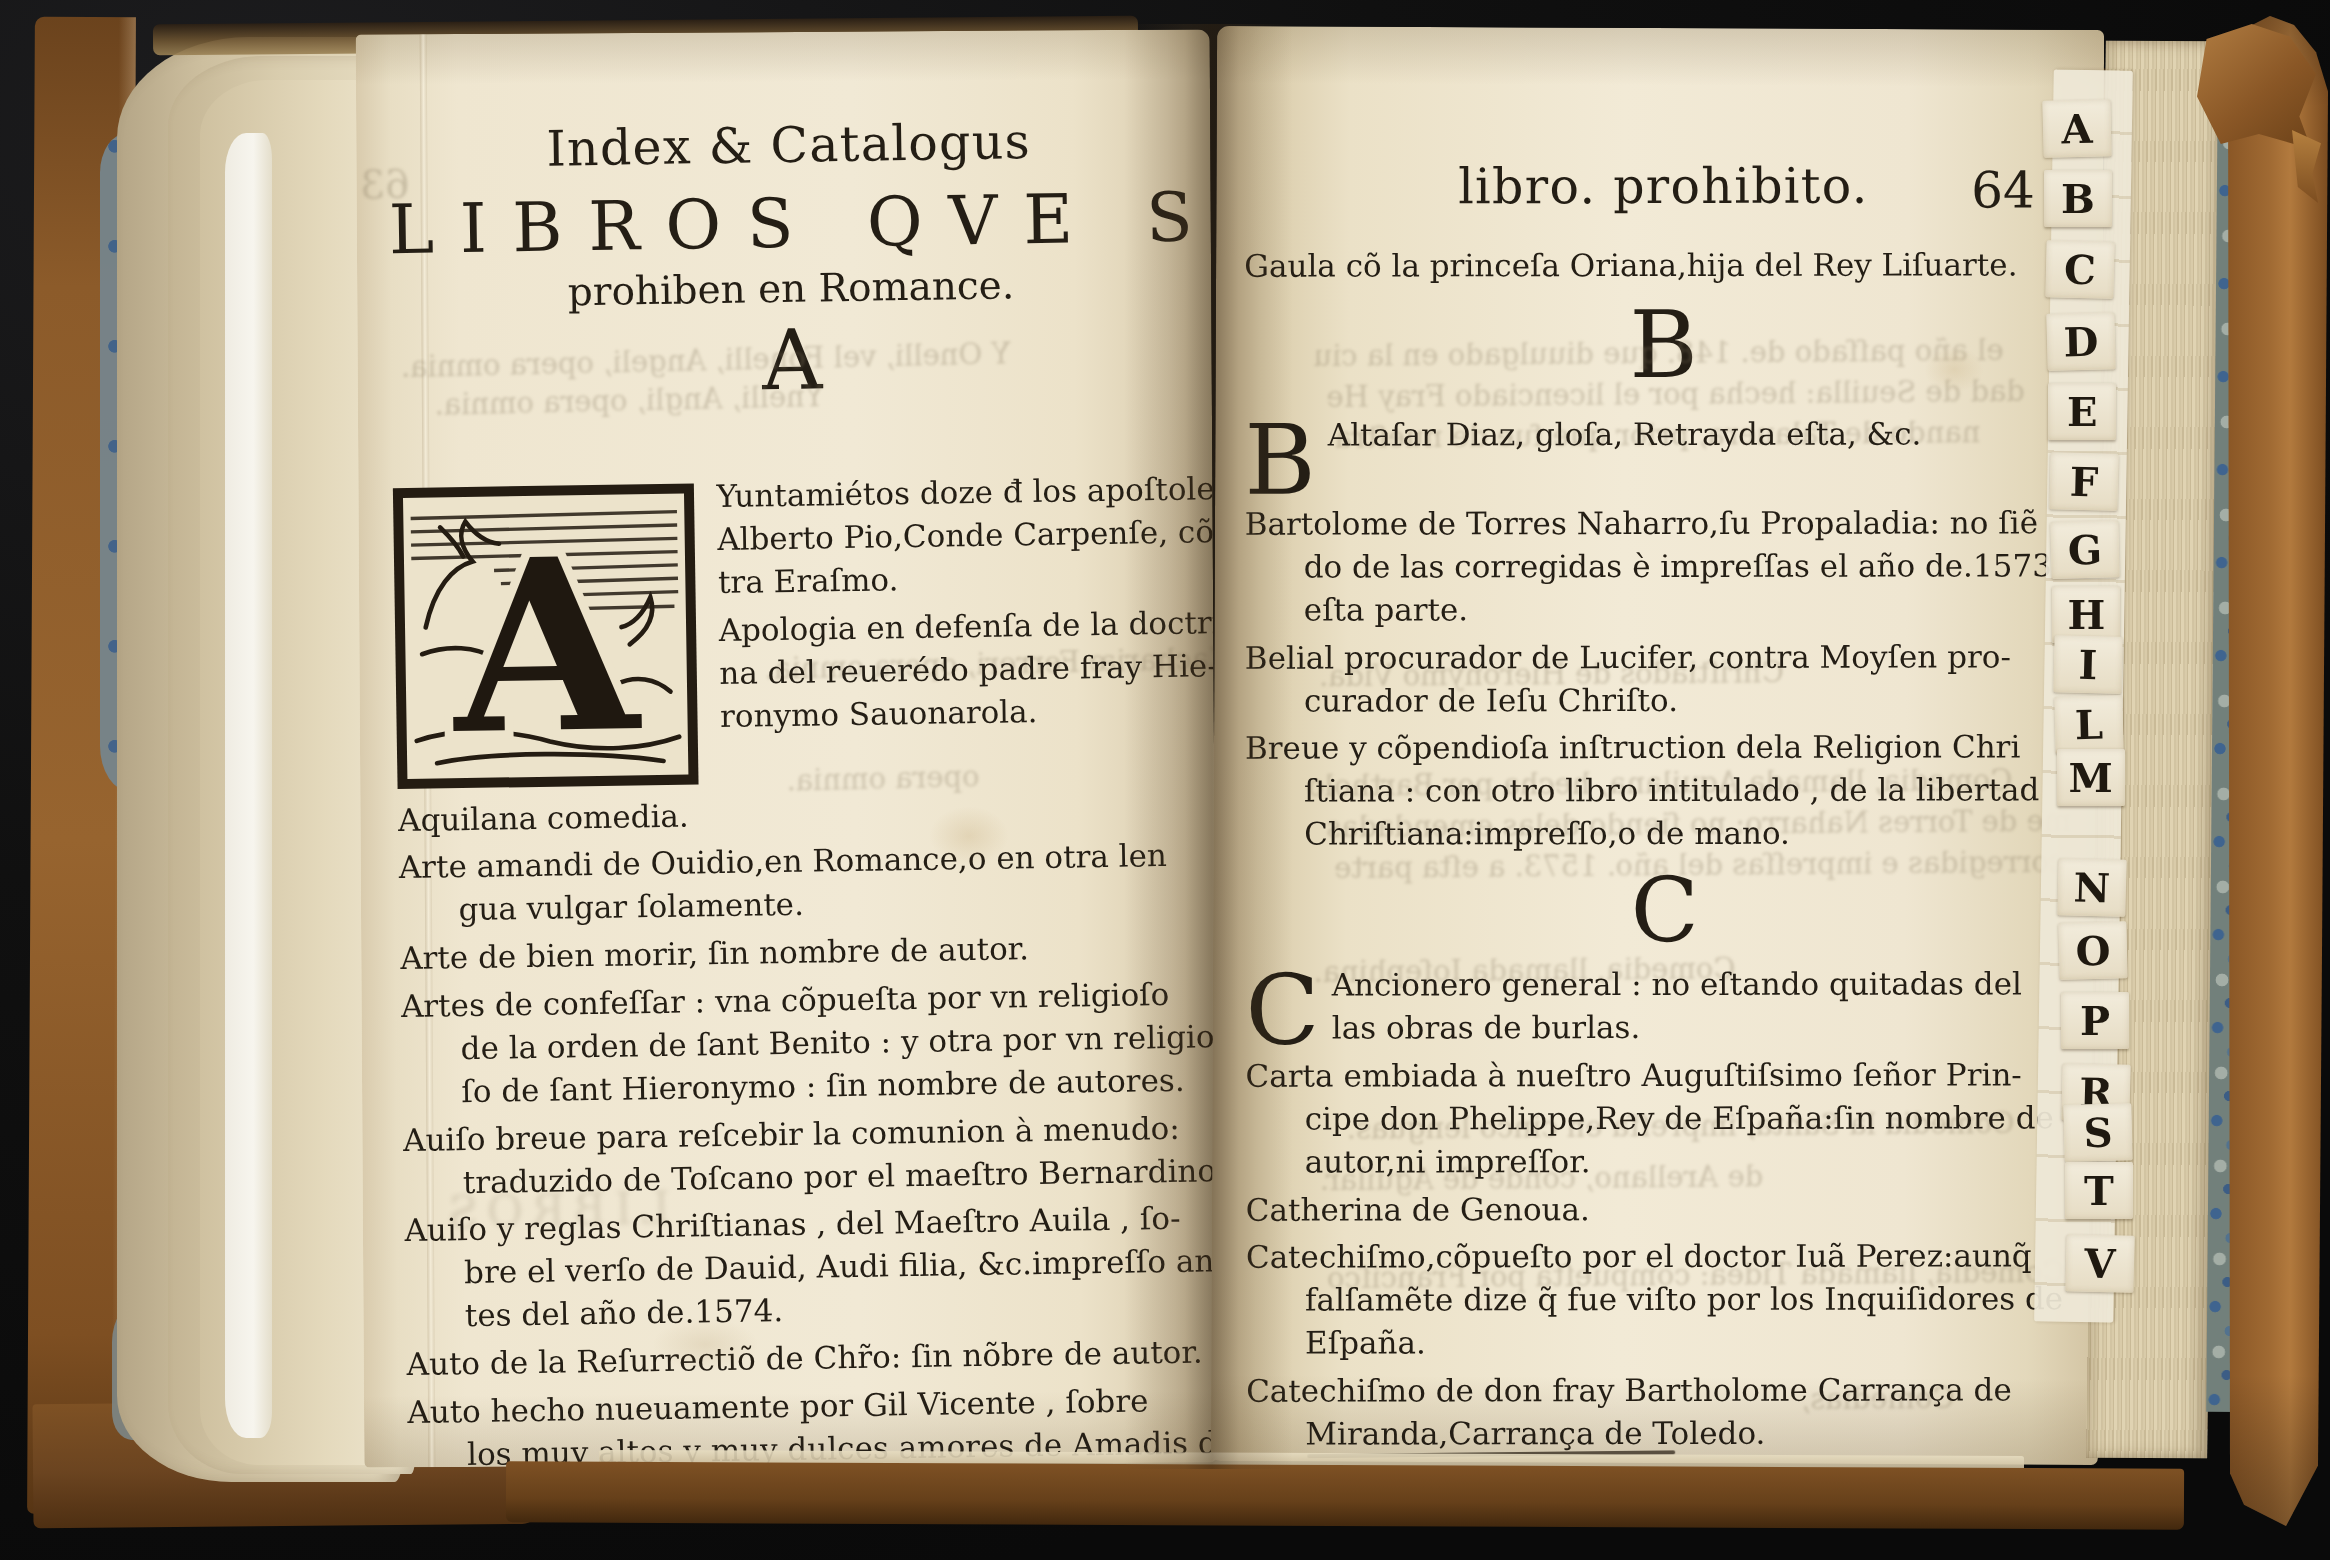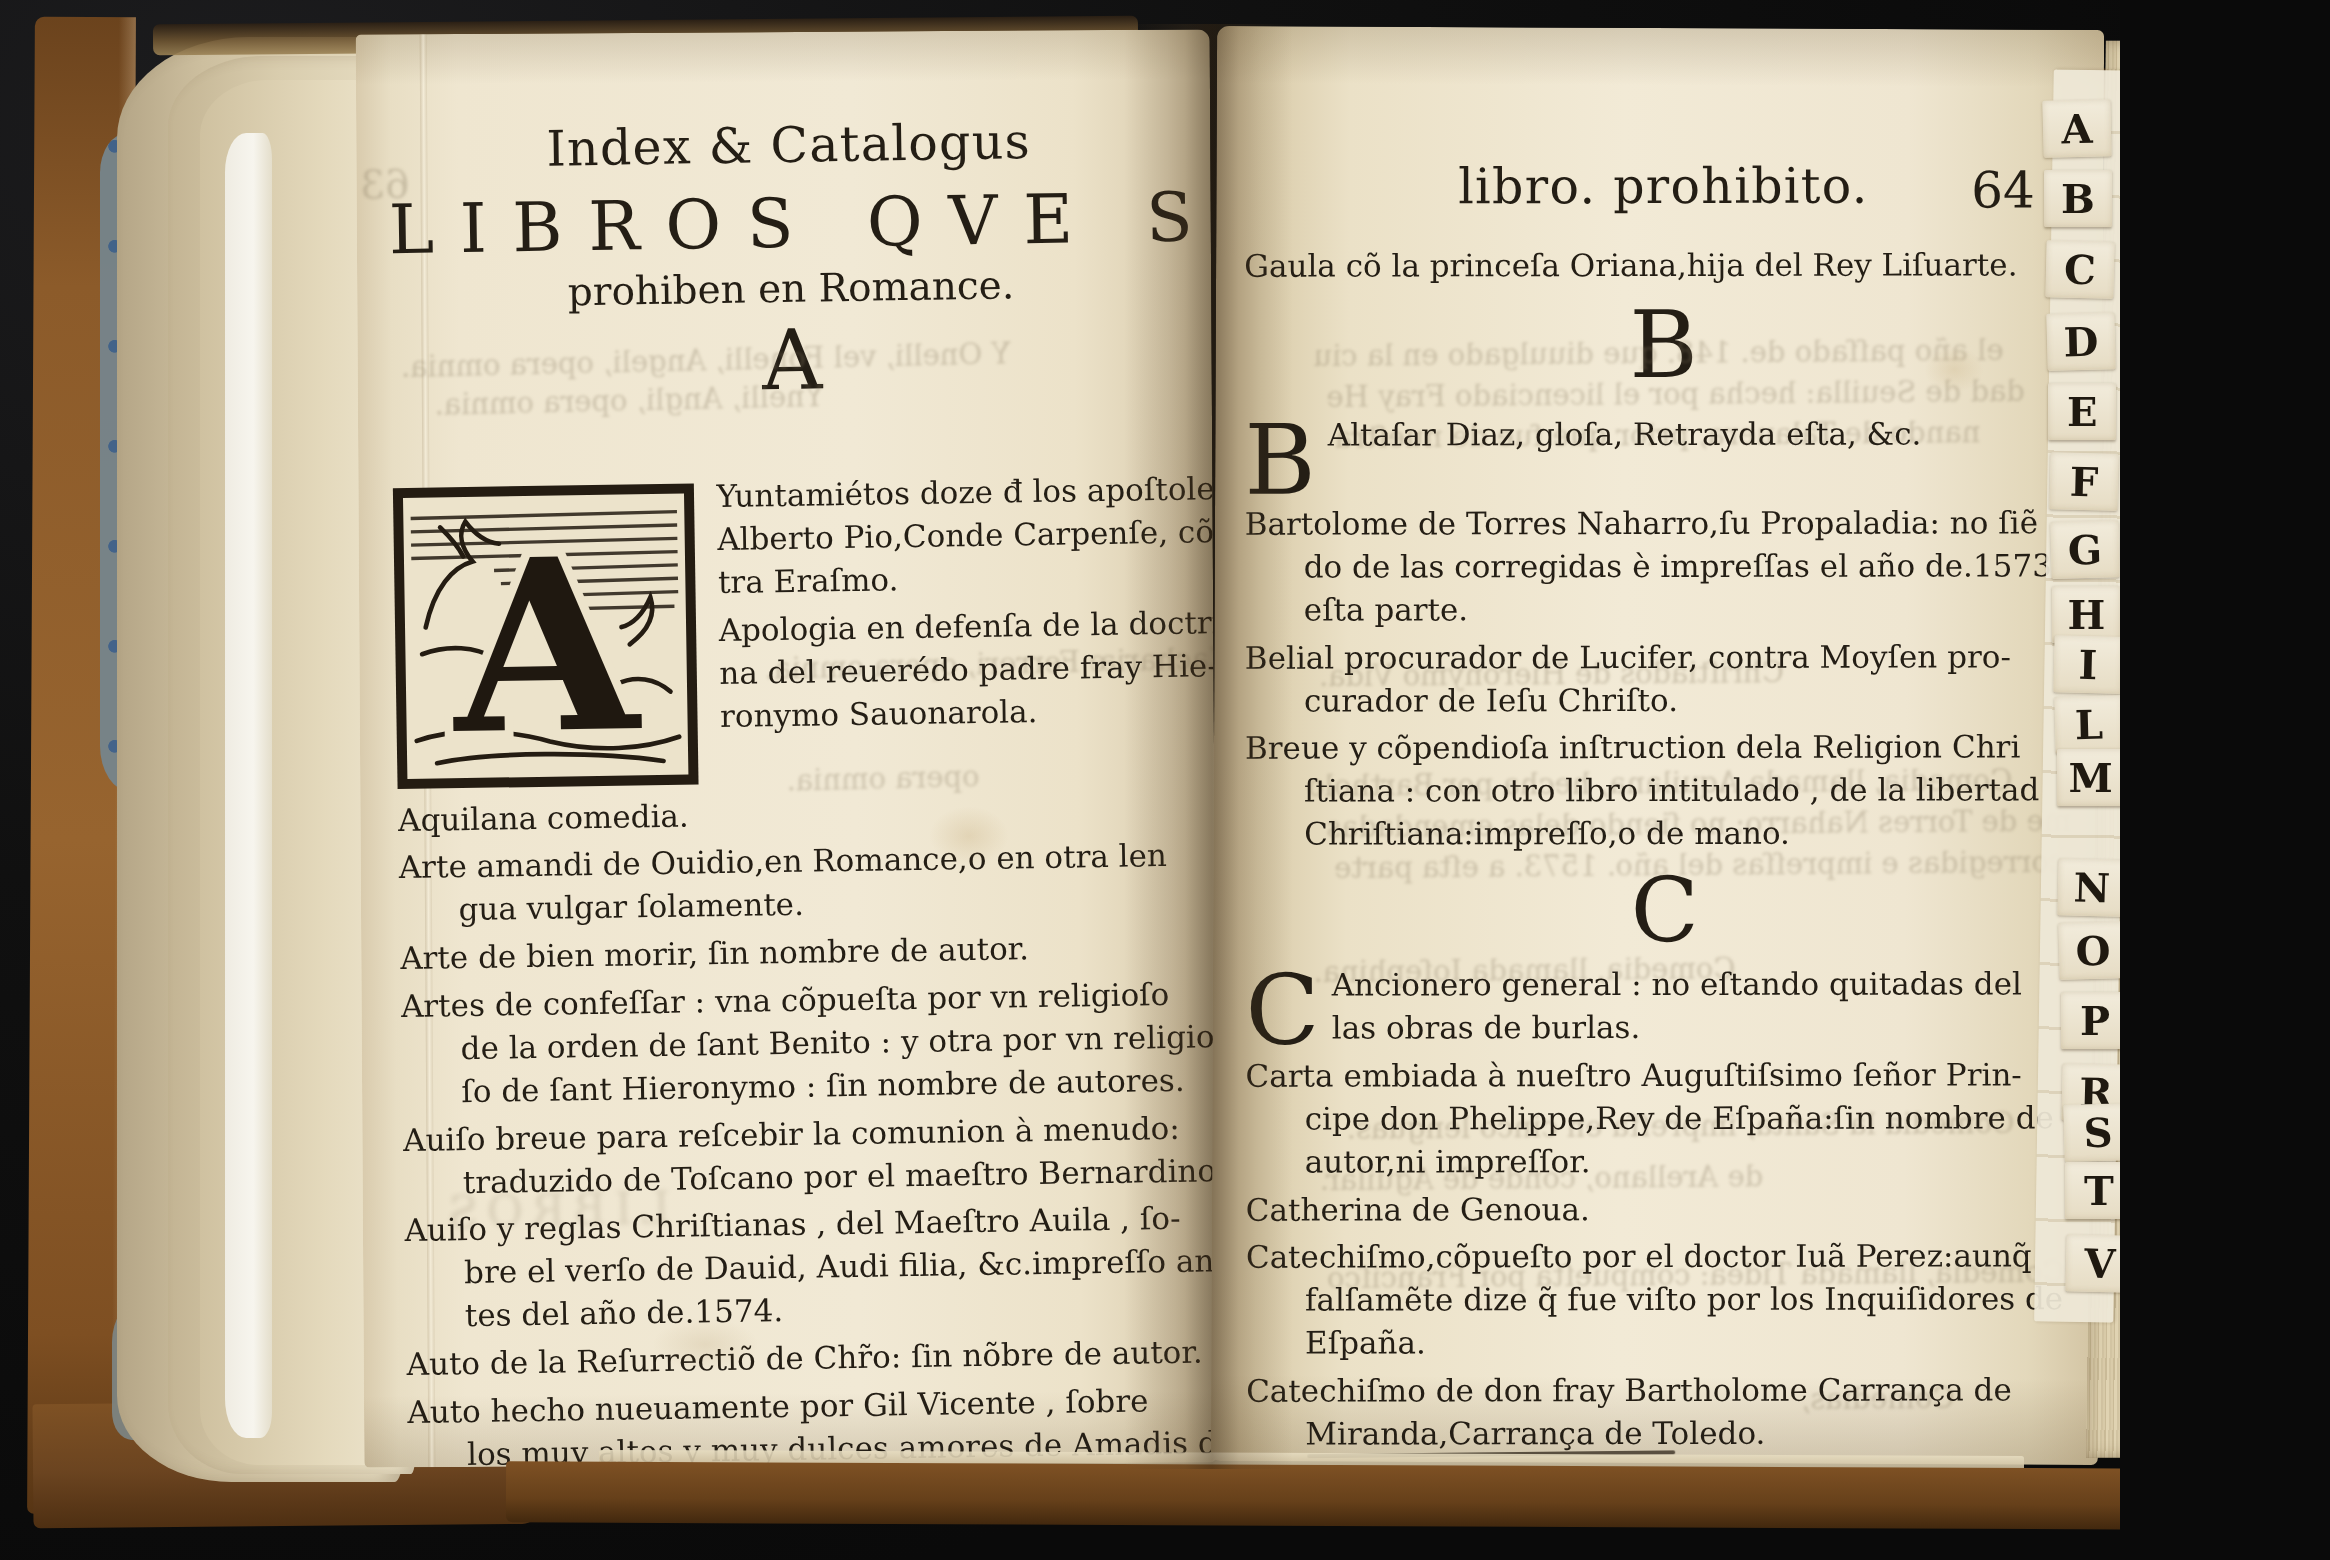--- a/index.html
+++ b/index.html
@@ -1,16 +1,16 @@
 <!DOCTYPE html>
 <html style="font-size:10.7px"><head>
 <meta charset="utf-8">
 <style>
   html,body{margin:0;padding:0;background:#0a0a0a;}
-  .stage{position:relative;width:2120px;height:1561px;overflow:hidden;
+  .stage{position:relative;width:2330px;height:1561px;overflow:hidden;
          background:radial-gradient(ellipse at 12% 8%, #1c1c1e 0%, #101010 38%, #0a0a0a 75%);
          font-family:"DejaVu Serif","Liberation Serif",serif;color:#241e15;}
   .stage *{box-sizing:border-box;}
 
   
   .board-left{position:absolute;left:31px;top:17.3px;width:101px;height:1497px;
     background:linear-gradient(180deg,#6b431d 0%,#8c5b2a 18%,#97642f 55%,#7e4f22 88%,#573514 100%);
     border-radius:9.3px 0 0 6.7px;transform:rotate(.3deg);}
   .board-left::after{content:'';position:absolute;right:0;top:0;width:17.3px;height:100%;
     background:linear-gradient(90deg,transparent,rgba(255,235,200,.25));}

